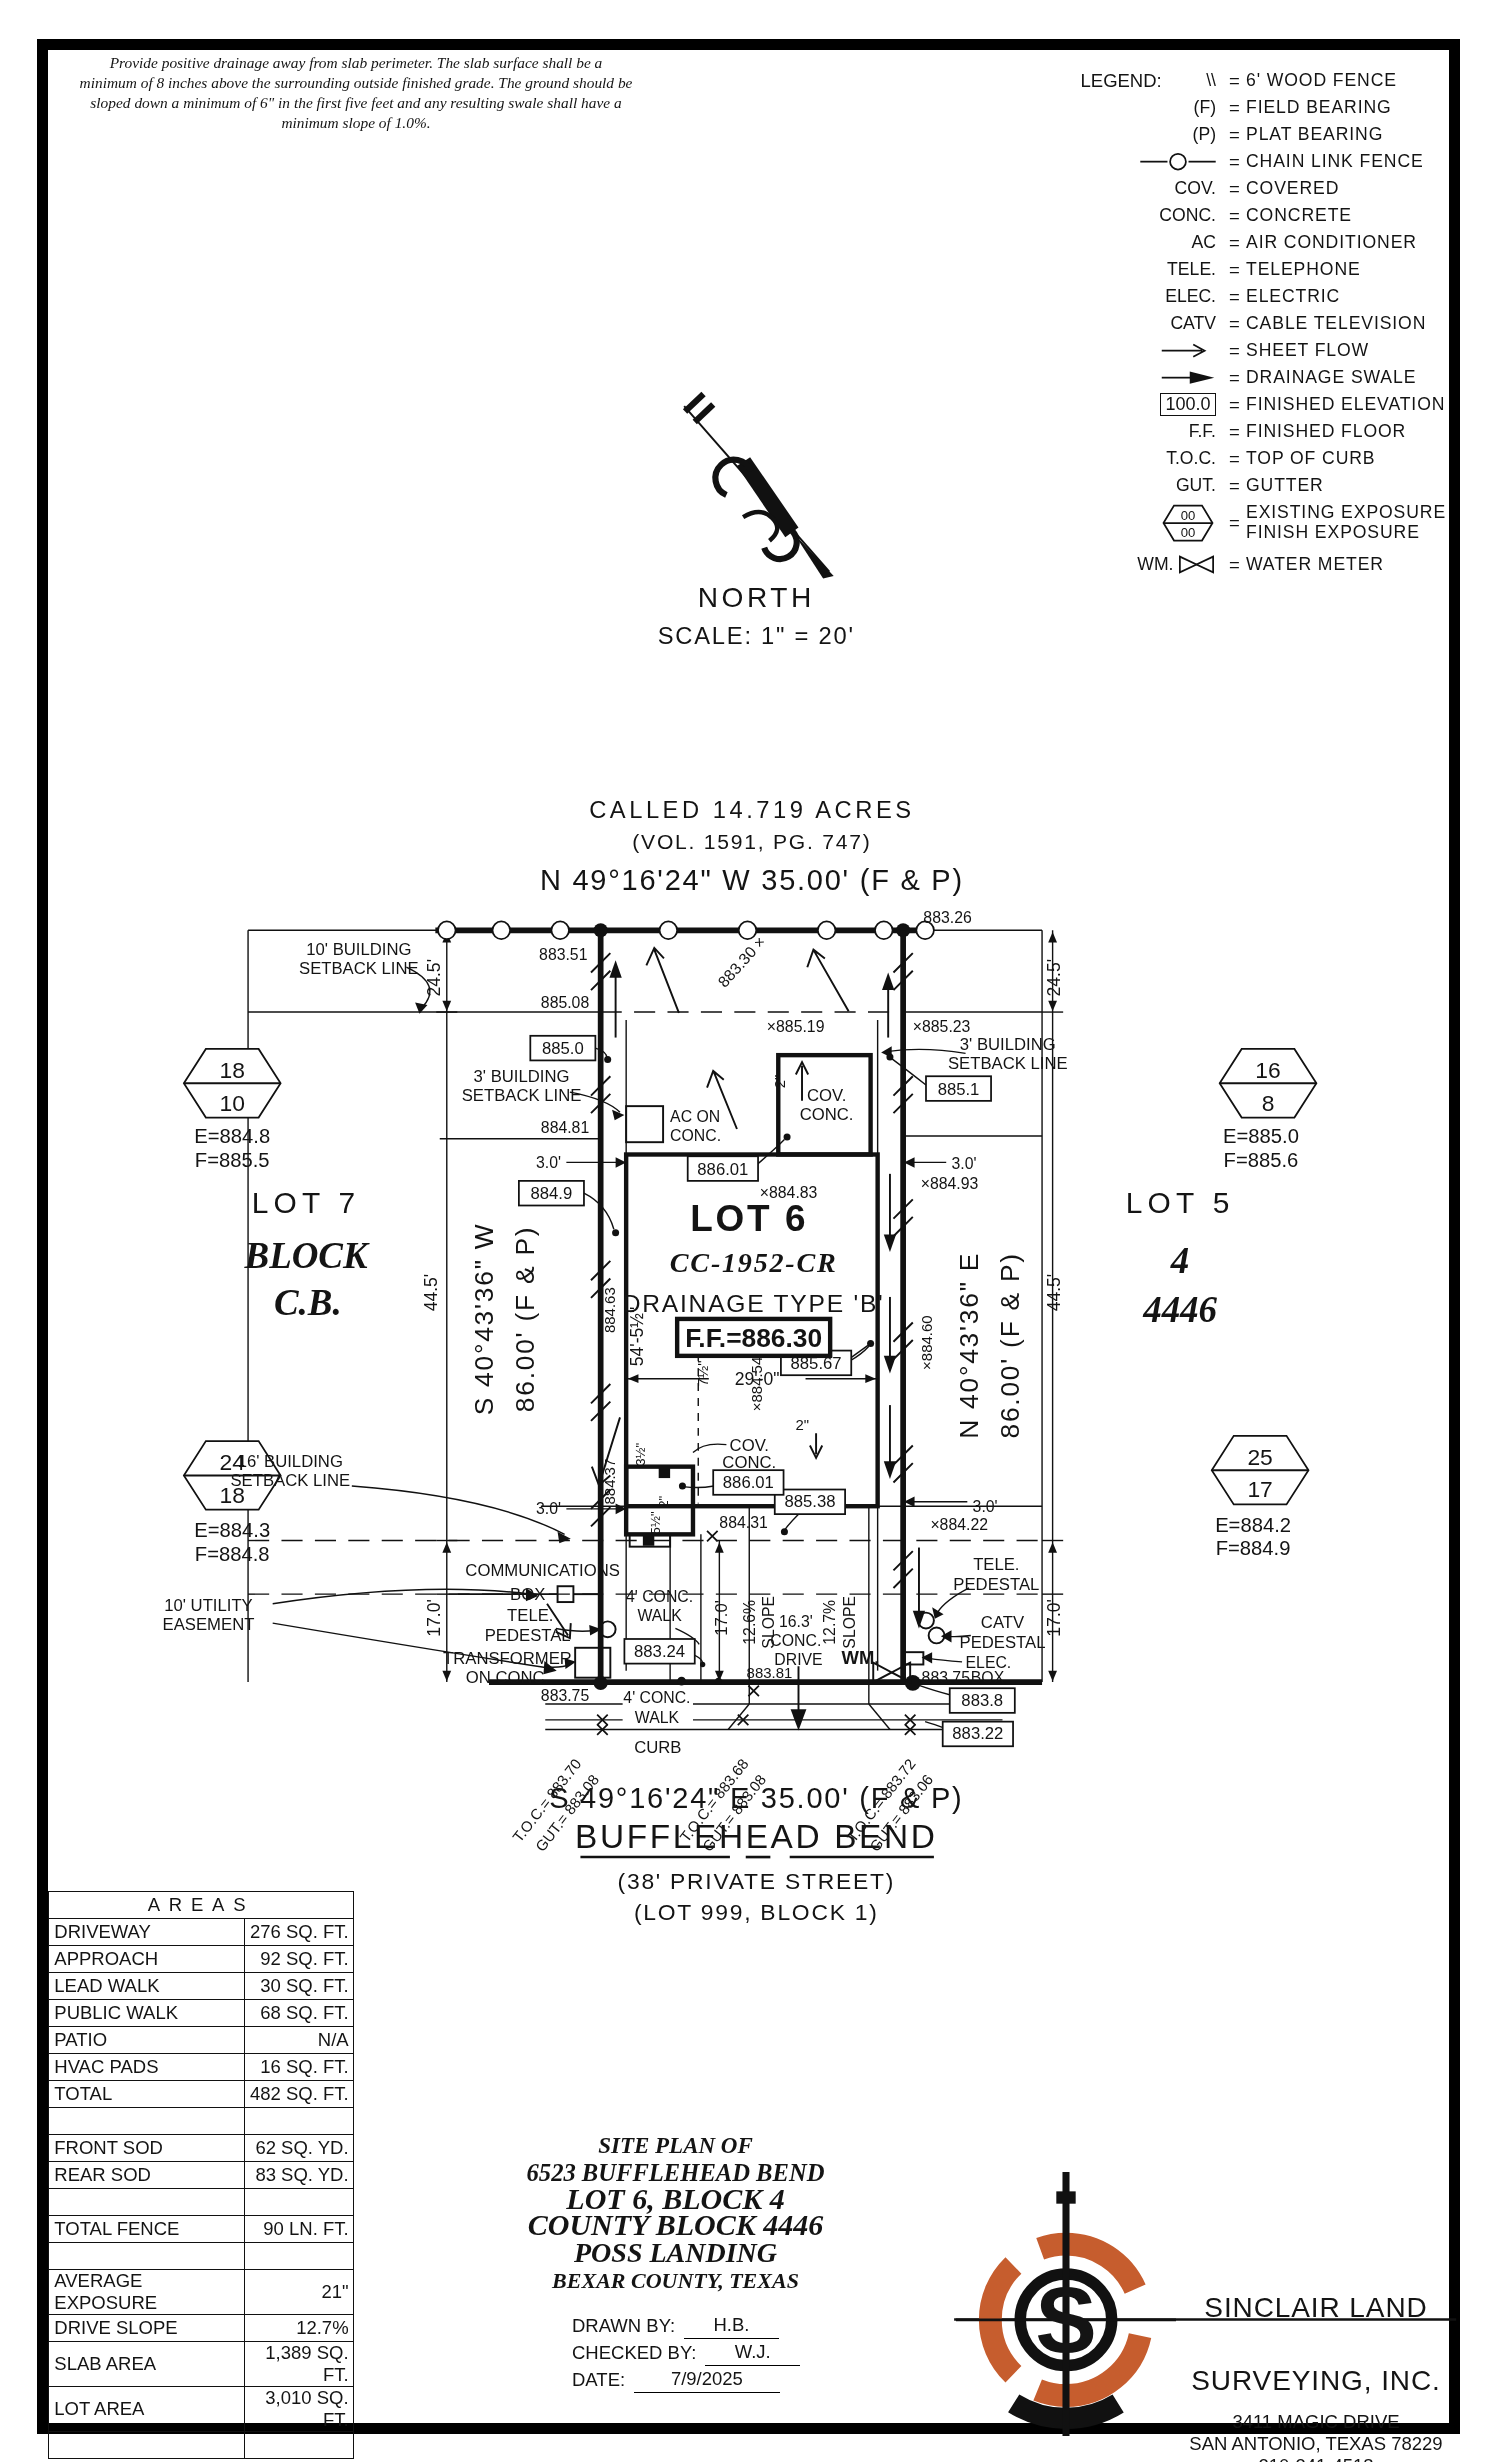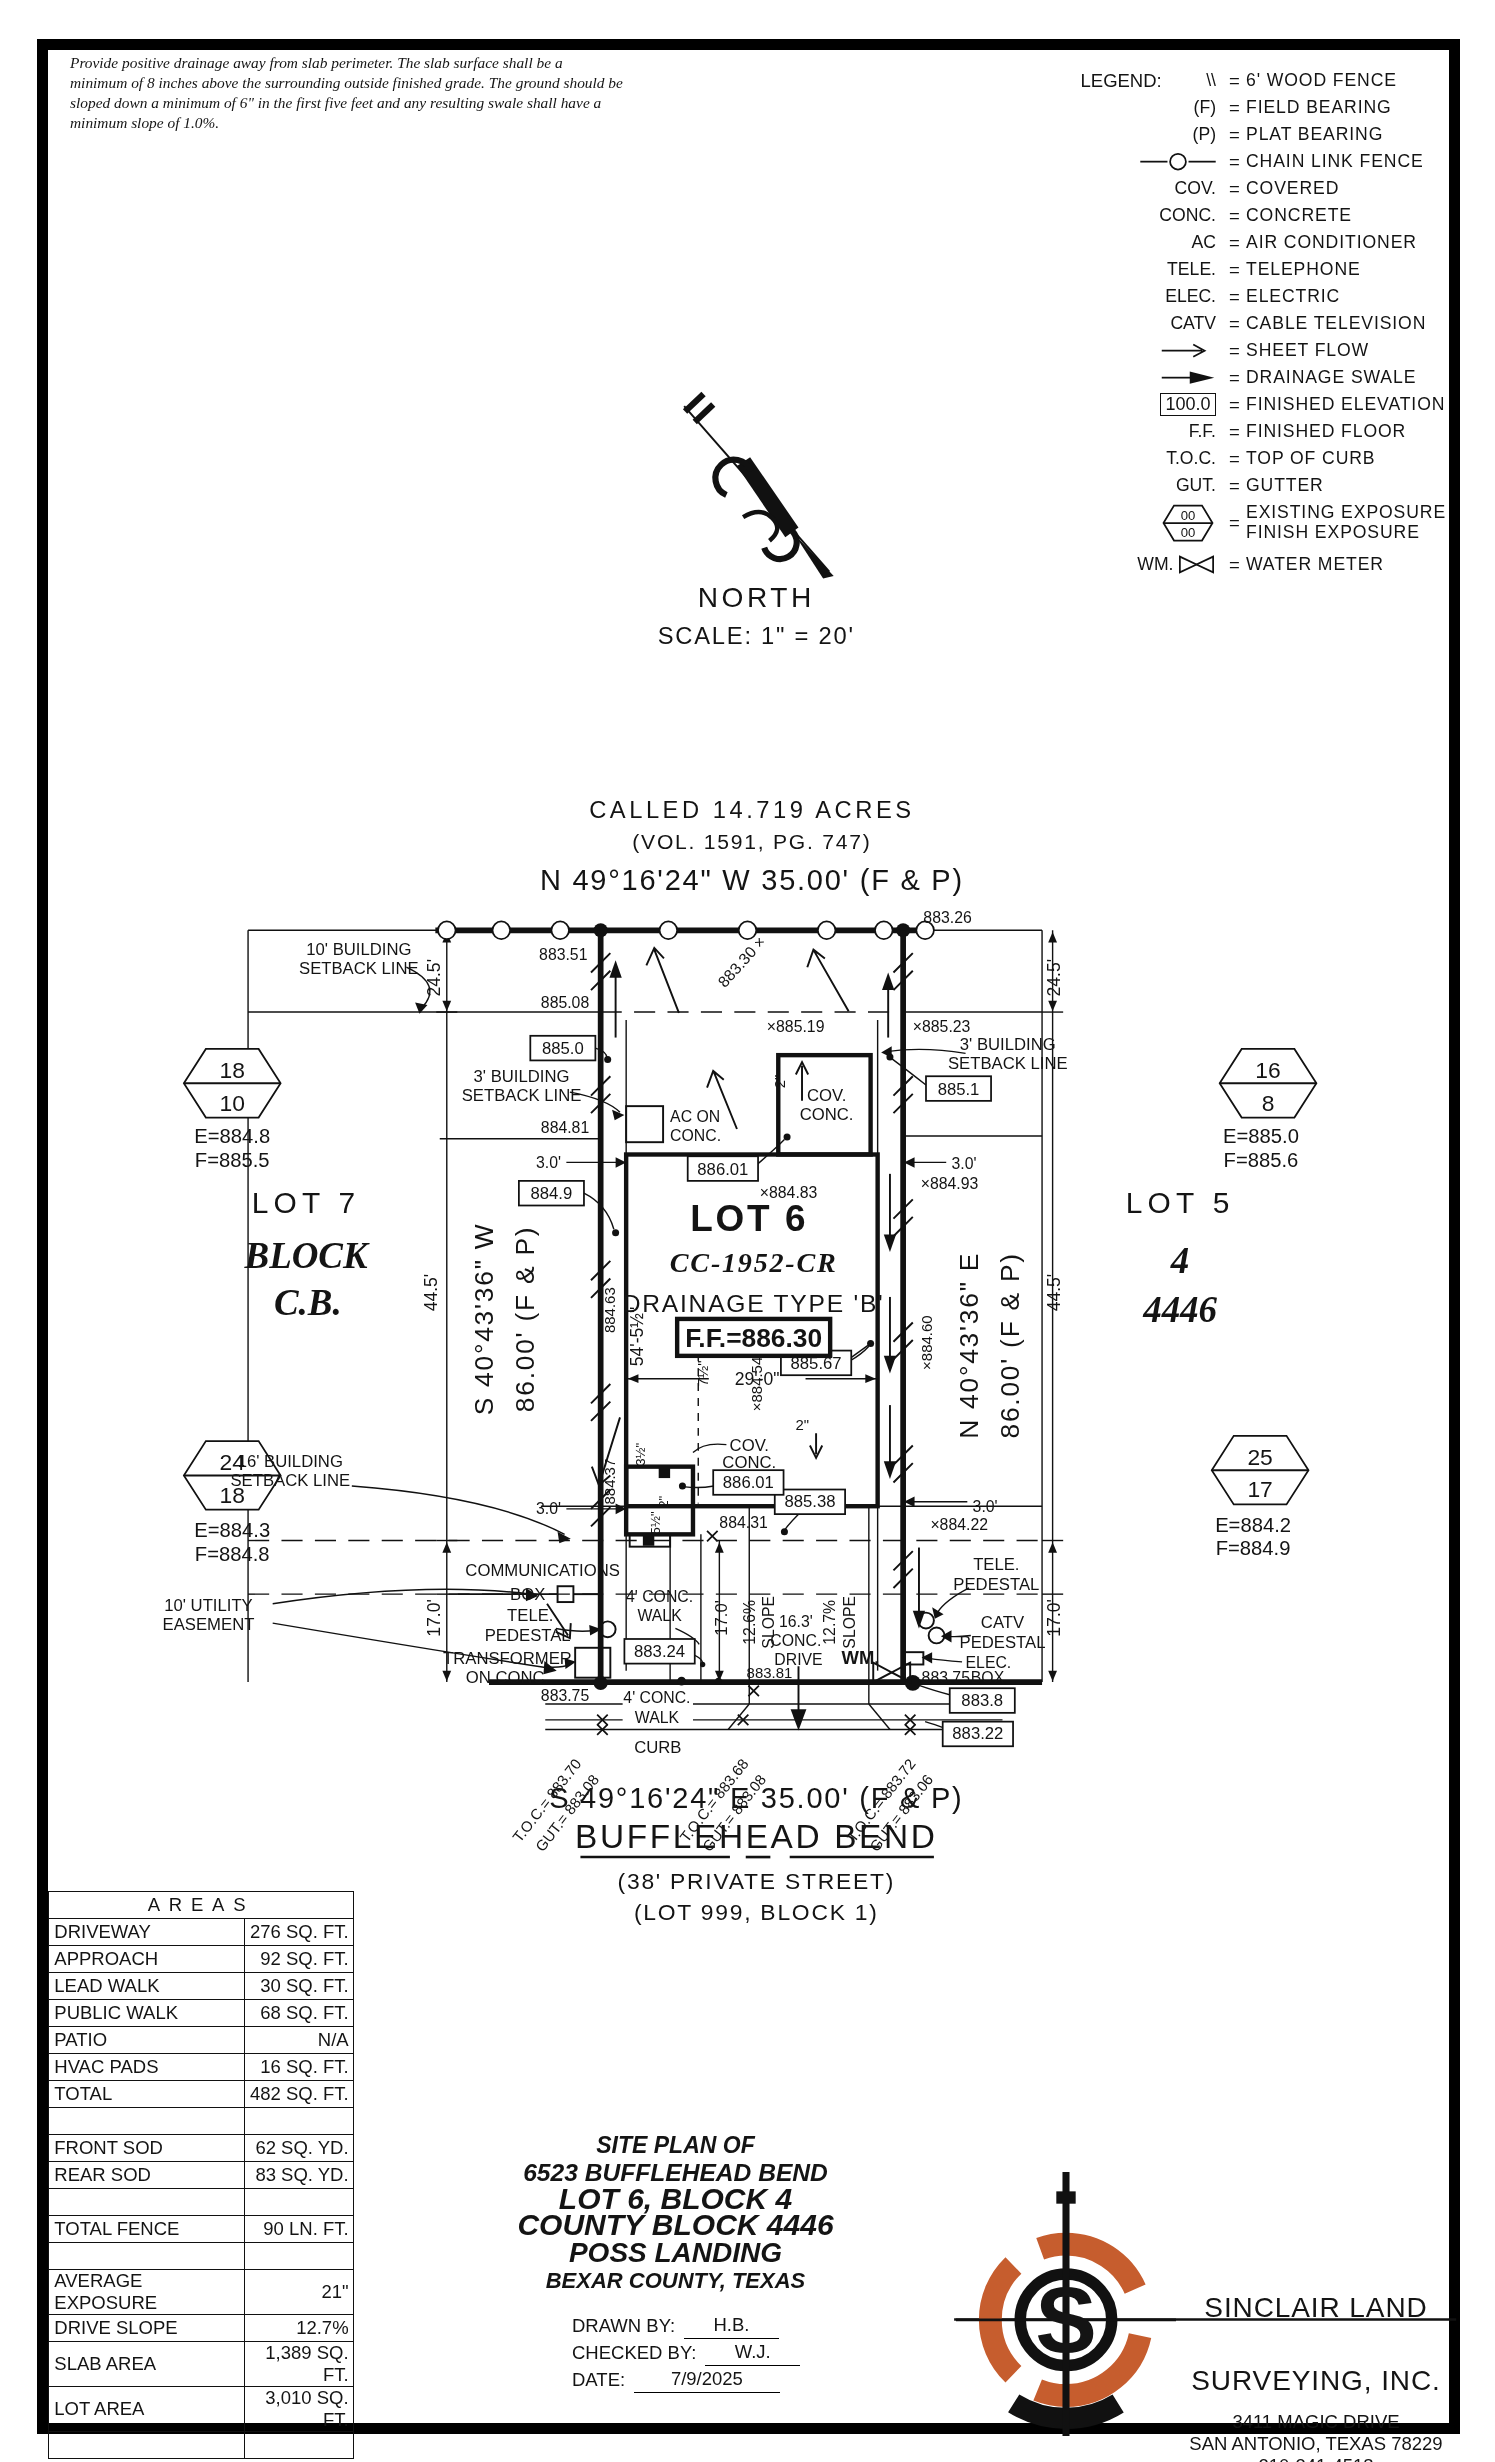--- a/index.html
+++ b/index.html
@@ -21,40 +21,40 @@
   .wall{stroke:#111;stroke-width:5;fill:none}
   .dsh{stroke-dasharray:24 14}
   .dshs{stroke-dasharray:9 8}
   .wbx{fill:#fff;stroke:#111;stroke-width:2}
   .dot{fill:#111}
   .opn{stroke:#111;stroke-width:2.2;fill:none}
   .xm{stroke:#111;stroke-width:2;fill:none}
   
   .disclaimer{position:absolute;left:70px;top:53px;width:572px;font-family:"Liberation Serif",serif;font-style:italic;}
   .disclaimer .p1{font-size:17.6px;line-height:23px;white-space:pre-line;margin:0 0 5.3px 0;}
-  .disclaimer .p2{font-size:15.4px;line-height:20px;white-space:pre-line;margin:0;}
+  .disclaimer .p2{font-size:15.4px;line-height:20px;white-space:pre-line;margin:0;text-align:center;}
   
   .legend{position:absolute;left:1077px;top:67px;width:378px;}
   .lrow{display:flex;align-items:center;height:27px;position:relative;}
   .lrow.tall{height:47px}.lrow.wmr{height:37px}
   .leg-title{position:absolute;left:3.5px;font-size:18.5px;}
   .leg-sym{width:139px;text-align:right;padding-right:7px;font-size:17.6px;display:flex;justify-content:flex-end;align-items:center;}
   .leg-eq{width:23px;text-align:center;font-size:18.5px;}
   .leg-lab{flex:1;font-size:17.6px;letter-spacing:0.9px;}
   .leg-lab .l2{display:block;line-height:19.3px}
   .fbox{border:1.8px solid #111;padding:0 4.4px;font-size:18px;}
   
   .areas{position:absolute;left:48px;top:1891px;width:306px;border-collapse:collapse;}
   .areas td,.areas th{border:1.4px solid #111;height:26px;font-size:18.5px;font-weight:normal;padding:0;}
   .areas th{letter-spacing:8.8px;font-size:18.5px;}
   .areas td.l{padding-left:5.3px;text-align:left;}
   .areas td.v{width:104px;text-align:right;padding-right:4.4px;}
   
   .titleblock{position:absolute;left:484px;top:2132px;width:383px;text-align:center;}
-  .tb1{font-family:Liberation Sans, sans-serif;font-style:italic;font-weight:bold;}
+  .tb1{font-family:Liberation Serif, serif;font-style:italic;font-weight:bold;}
   .tl1{font-size:23px;line-height:27px}.tl2{font-size:24.6px;line-height:27px}.tl3{font-size:30px;line-height:25.5px}
   .tl5{font-size:28px;line-height:31px}.tl6{font-size:22px;line-height:26px}
   .tbrows{margin:17.6px 0 0 88px;text-align:left;}
   .tbrow{font-size:18.5px;line-height:26px;display:flex;align-items:flex-end;}
   .tbval{border-bottom:1.8px solid #000;min-width:81px;text-align:center;margin-left:8.8px;padding:0 7px;}
   .tbval.wide{min-width:132px}
   
   .company{position:absolute;left:1171px;top:2250px;width:290px;text-align:center;}
   .cname{font-size:28px;line-height:31px;letter-spacing:0.9px;margin-top:42px;}
   .caddr{margin-top:15px;font-size:18.5px;line-height:22px;}

